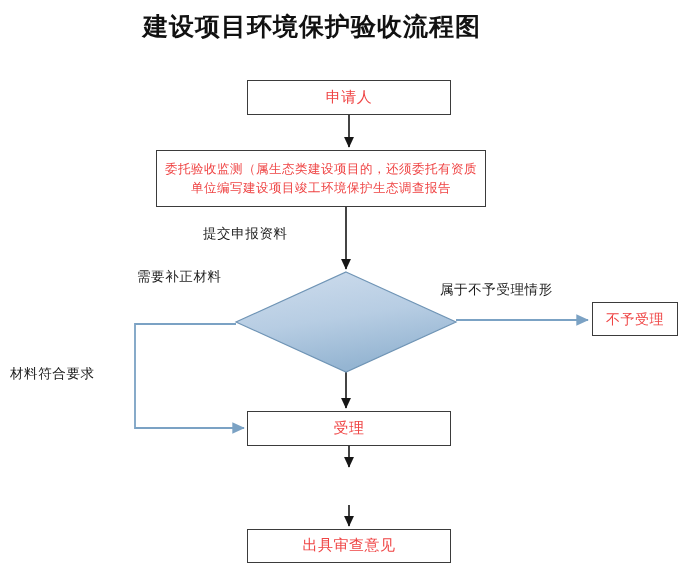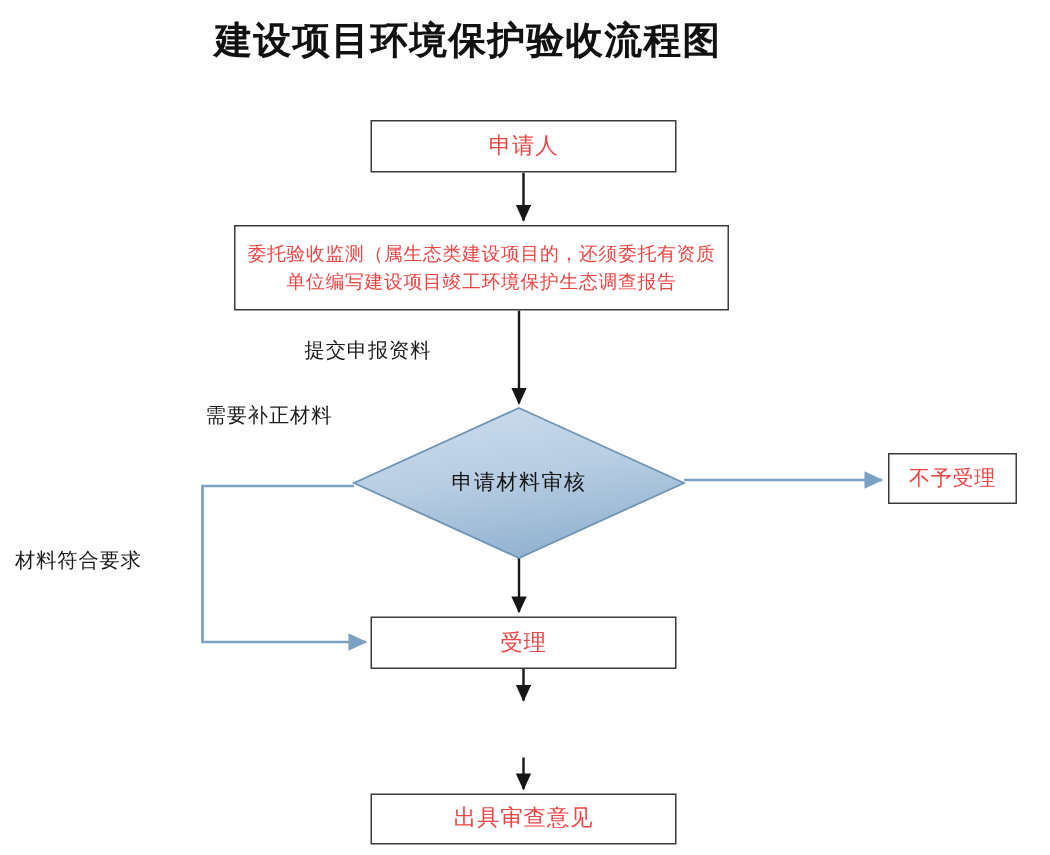--- a/index.html
+++ b/index.html
@@ -138,37 +138,35 @@
 
   <div class="node box n-applicant">
     <span class="box-text">申请人</span>
   </div>
 
   <div class="node box n-entrust">
     <span class="box-text">委托验收监测（属生态类建设项目的，还须委托有资质
 单位编写建设项目竣工环境保护生态调查报告</span>
   </div>
 
-  <div class="diamond-wrap n-diamond">
-    <div class="diamond-label">申请材料审核</div>
-  </div>
 
   <div class="node box n-accept">
     <span class="box-text">受理</span>
   </div>
 
   <div class="node box n-reject">
     <span class="box-text">不予受理</span>
   </div>
 
 
   <div class="node box n-opinion">
     <span class="box-text">出具审查意见</span>
   </div>
 
   <div class="edge-label lbl-submit">提交申报资料</div>
 
   <div class="edge-label lbl-supplement">需要补正材料</div>
 
+  <div class="edge-label lbl-notaccept">属于不予受理情形</div>
 
   <div class="edge-label lbl-conform">材料符合要求</div>
 
 </div>
 
 </body></html>

